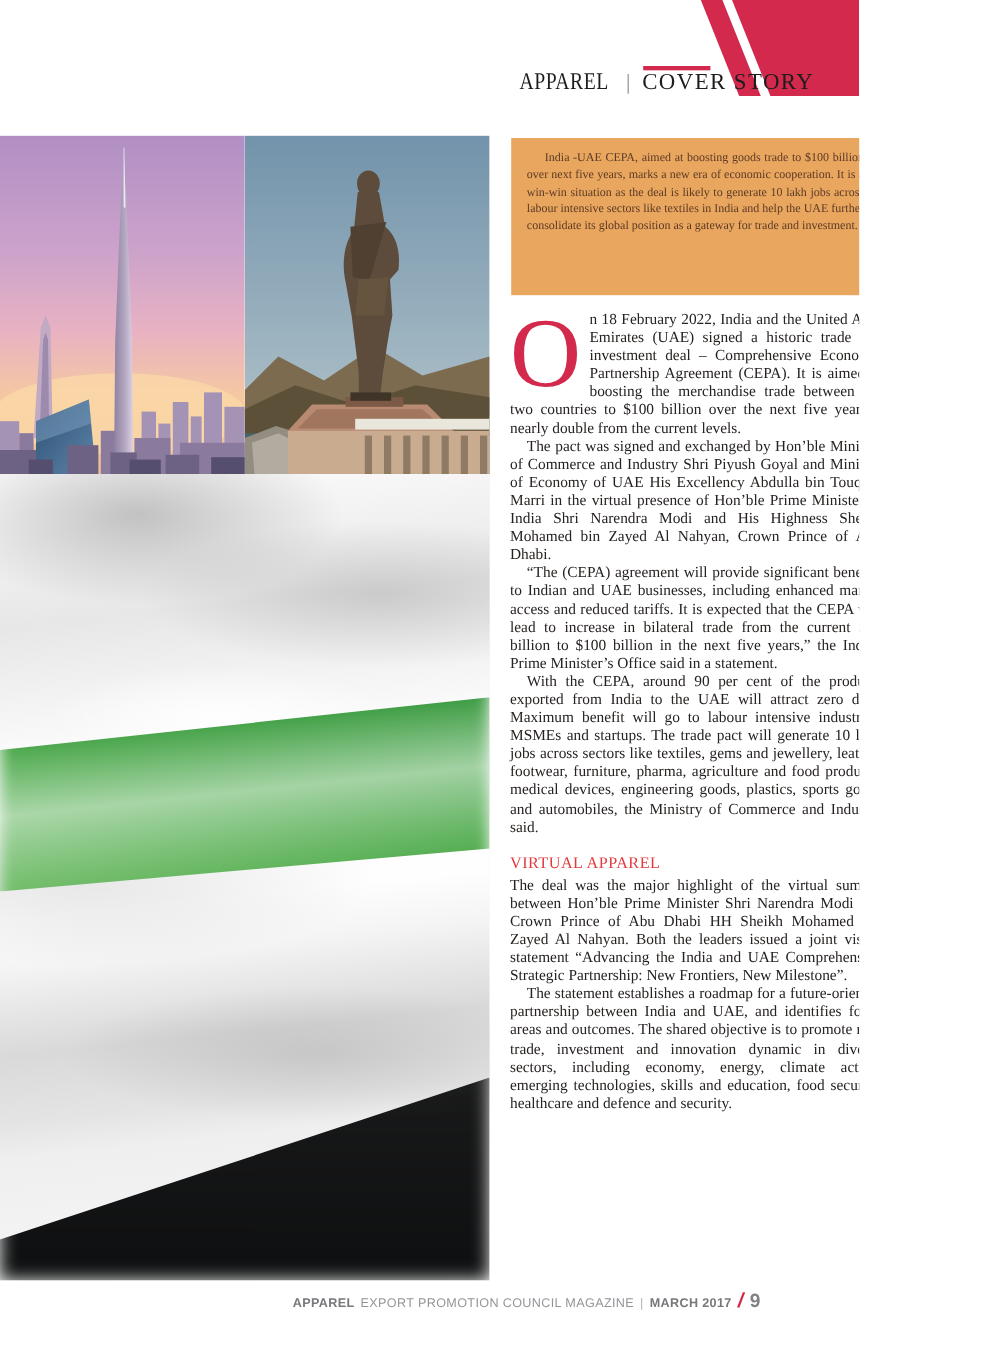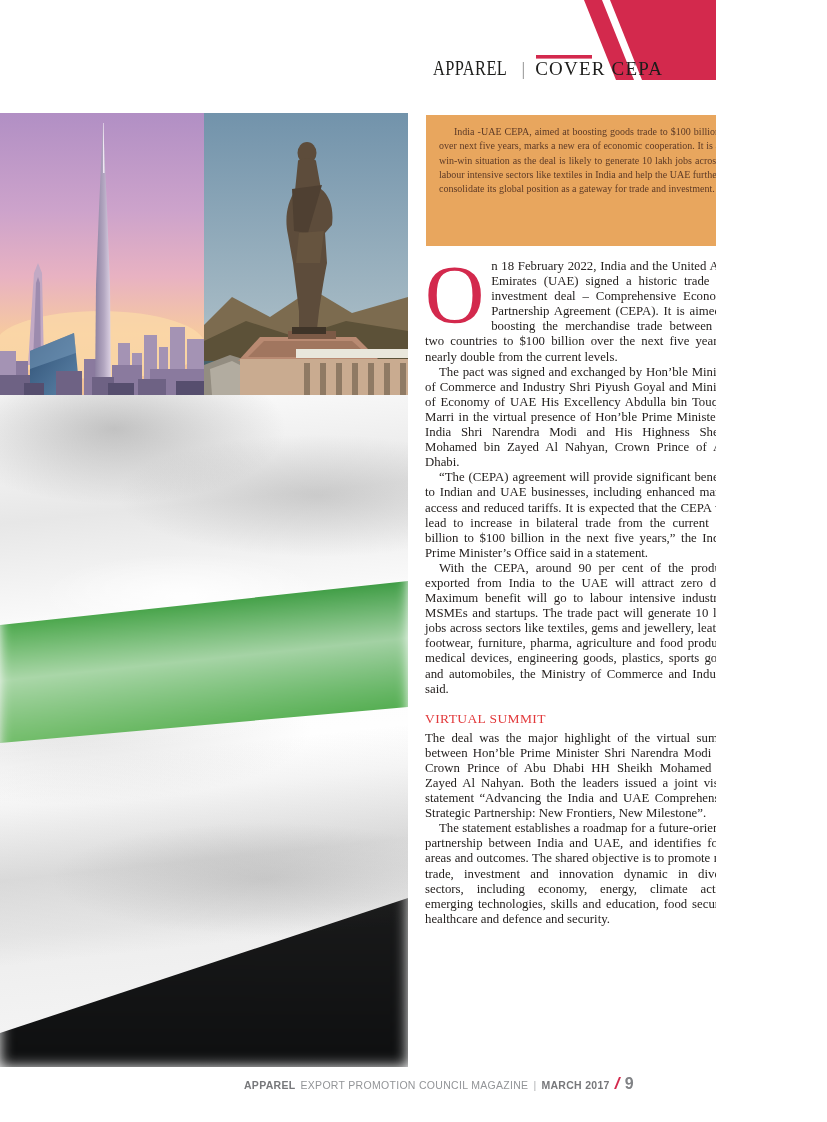--- a/index.html
+++ b/index.html
@@ -66,21 +66,21 @@
 
   <svg class="logo" viewBox="0 0 190 120" aria-hidden="true">
     <rect x="10" y="55" width="56" height="3.6" fill="#d3294d"></rect>
     <polygon points="58,0 76,0 108,80 90,80" fill="#d3294d"></polygon>
     <polygon points="84,0 190,0 190,80 116,80" fill="#d3294d"></polygon>
   </svg>
 
   <div class="masthead">
     <span class="brand">APPAREL</span>
     <span class="divider">|</span>
-    <span class="section">COVER CEPA</span>
+    <span class="section">COVER STORY</span>
   </div>
 
   <div class="photo-collage">
 
     <svg width="204" height="282" viewBox="0 0 204 282" aria-hidden="true">
       <defs>
         <linearGradient id="dsky" x1="0" y1="0" x2="0" y2="1">
           <stop offset="0" stop-color="#b18fc4"></stop>
             <stop offset=".35" stop-color="#cda3cb"></stop>
           <stop offset=".58" stop-color="#e8b2c2"></stop>
@@ -189,21 +189,21 @@
 
   <div class="callout">
     <p>India -UAE CEPA, aimed at boosting goods trade to $100 billion over next five years, marks a new era of economic cooperation. It is a win-win situation as the deal is likely to generate 10 lakh jobs across labour intensive sectors like textiles in India and help the UAE further consolidate its global position as a gateway for trade and investment.</p>
   </div>
 
   <div class="article">
     <p><span class="dropcap">O</span><span>n 18 February 2022, India and the United Arab Emirates (UAE) signed a historic trade and investment deal – Comprehensive Economic Partnership Agreement (CEPA). It is aimed at boosting the merchandise trade between the two countries to $100 billion over the next five years – nearly double from the current levels.</span></p>
     <p class="indent">The pact was signed and exchanged by Hon’ble Minister of Commerce and Industry Shri Piyush Goyal and Minister of Economy of UAE His Excellency Abdulla bin Touq Al Marri in the virtual presence of Hon’ble Prime Minister of India Shri Narendra Modi and His Highness Sheikh Mohamed bin Zayed Al Nahyan, Crown Prince of Abu Dhabi.</p>
     <p class="indent">“The (CEPA) agreement will provide significant benefits to Indian and UAE businesses, including enhanced market access and reduced tariffs. It is expected that the CEPA will lead to increase in bilateral trade from the current $60 billion to $100 billion in the next five years,” the Indian Prime Minister’s Office said in a statement.</p>
     <p class="indent">With the CEPA, around 90 per cent of the products exported from India to the UAE will attract zero duty. Maximum benefit will go to labour intensive industries, MSMEs and startups. The trade pact will generate 10 lakh jobs across sectors like textiles, gems and jewellery, leather, footwear, furniture, pharma, agriculture and food products, medical devices, engineering goods, plastics, sports goods and automobiles, the Ministry of Commerce and Industry said.</p>
-    <h3 class="subhead">VIRTUAL SUMMIT</h3>
+    <h3 class="subhead">VIRTUAL APPAREL</h3>
     <p>The deal was the major highlight of the virtual summit between Hon’ble Prime Minister Shri Narendra Modi and Crown Prince of Abu Dhabi HH Sheikh Mohamed bin Zayed Al Nahyan. Both the leaders issued a joint vision statement “Advancing the India and UAE Comprehensive Strategic Partnership: New Frontiers, New Milestone”.</p>
     <p class="indent">The statement establishes a roadmap for a future-oriented partnership between India and UAE, and identifies focus areas and outcomes. The shared objective is to promote new trade, investment and innovation dynamic in diverse sectors, including economy, energy, climate action, emerging technologies, skills and education, food security, healthcare and defence and security.</p>
   </div>
 
   <div class="footer">
     <span class="bold">APPAREL</span>
     <span>EXPORT PROMOTION COUNCIL MAGAZINE</span>
     <span class="bar">|</span>
     <span class="bold">MARCH 2017</span>
     <span class="slash">/</span>

